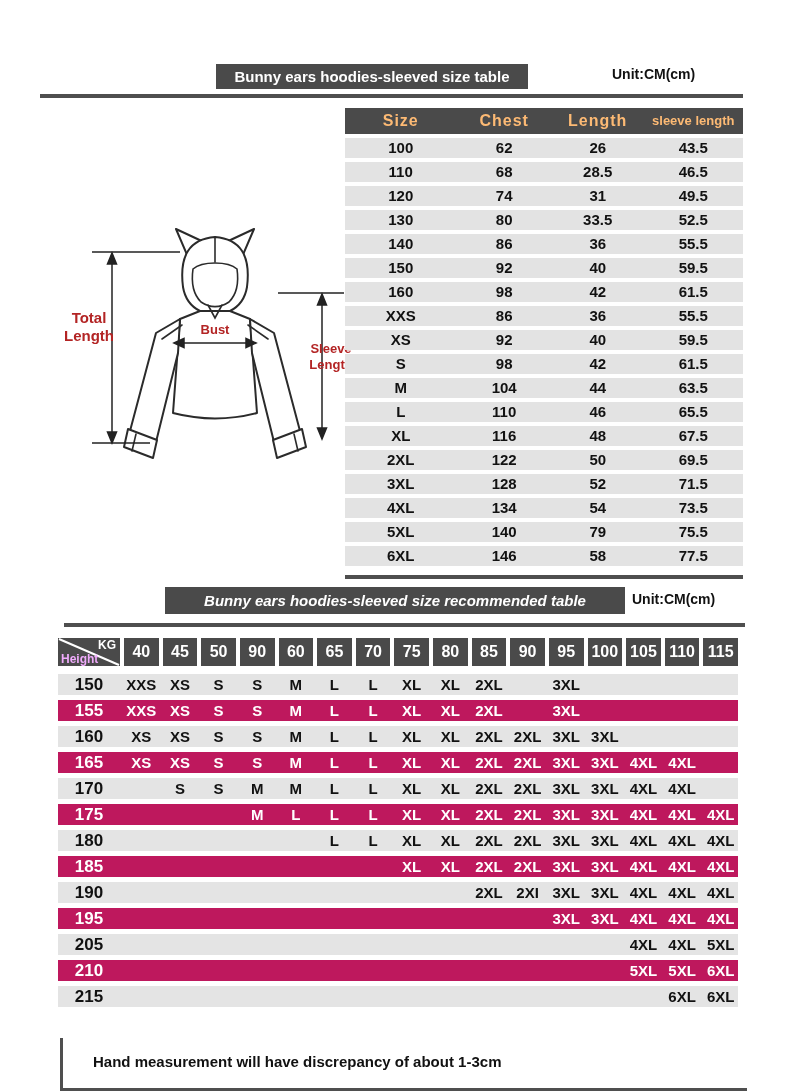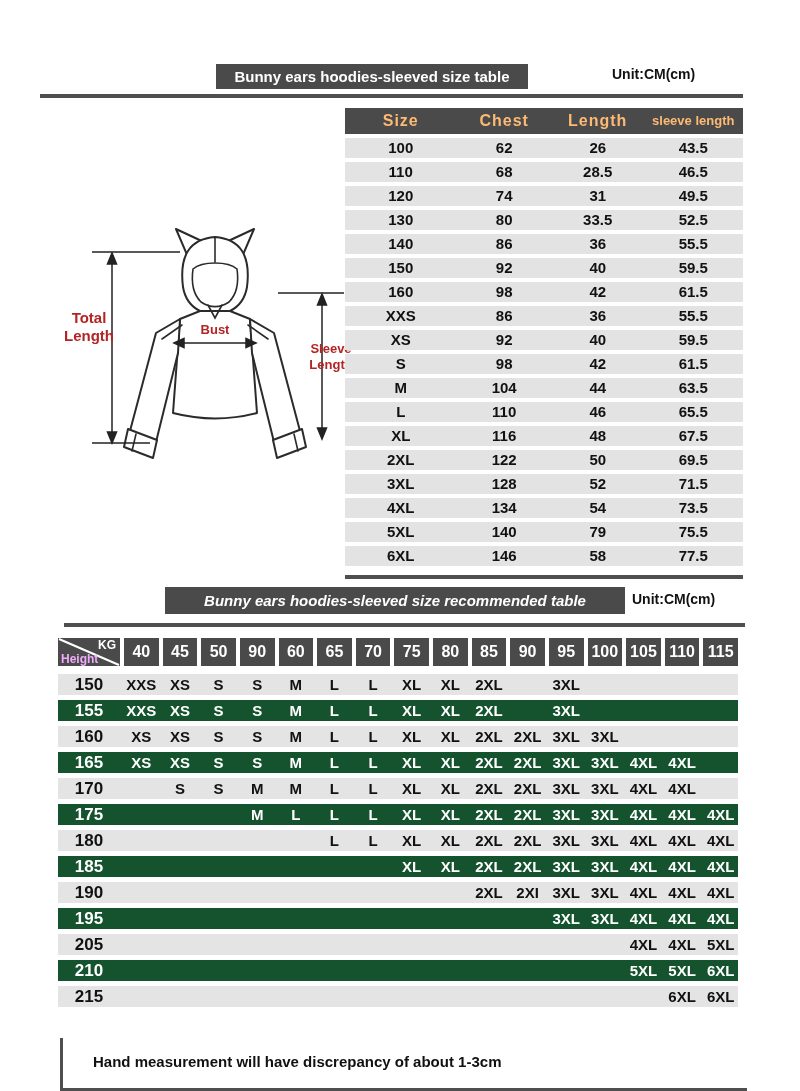--- a/index.html
+++ b/index.html
@@ -43,21 +43,21 @@
   .rec-table{position:absolute;left:58px;top:638px;width:680px;}
   .rec-grid{display:grid;grid-template-columns:62px repeat(16,1fr);column-gap:4px;}
   .rec-header .hc{background:#4a4a4a;color:#fff;height:28px;line-height:28px;font-size:16px;text-align:center;}
   .corner{position:relative;background:#4a4a4a;height:28px;}
   .corner svg{position:absolute;left:0;top:0;}
   .corner .kg{position:absolute;top:1px;right:4px;font-size:12px;color:#fff;line-height:12px;}
   .corner .height{position:absolute;bottom:1px;left:3px;font-size:12px;color:#f0abfc;line-height:12px;}
   .rec-row{height:21px;line-height:21px;margin-top:5px;font-size:15px;text-align:center;}
   .rec-row:first-of-type{margin-top:8px;}
   .rec-row.light{background:#e4e4e4;color:#111;}
-  .rec-row.dark{background:#14532d;color:#fff;}
+  .rec-row.dark{background:#be185d;color:#fff;}
   .rec-row .h{font-size:17px;}
   
   .footer{position:absolute;left:60px;top:1038px;width:684px;height:50px;
     border-left:3px solid #4f4f4f;border-bottom:4px solid #4f4f4f;}
   .footer .note{position:absolute;left:30px;top:15px;font-size:15px;white-space:nowrap;}
   .footer .conv{position:absolute;left:470px;top:4px;font-size:12px;white-space:nowrap;margin-top:48px;}
 </style>
 </head>
 <body>
 

